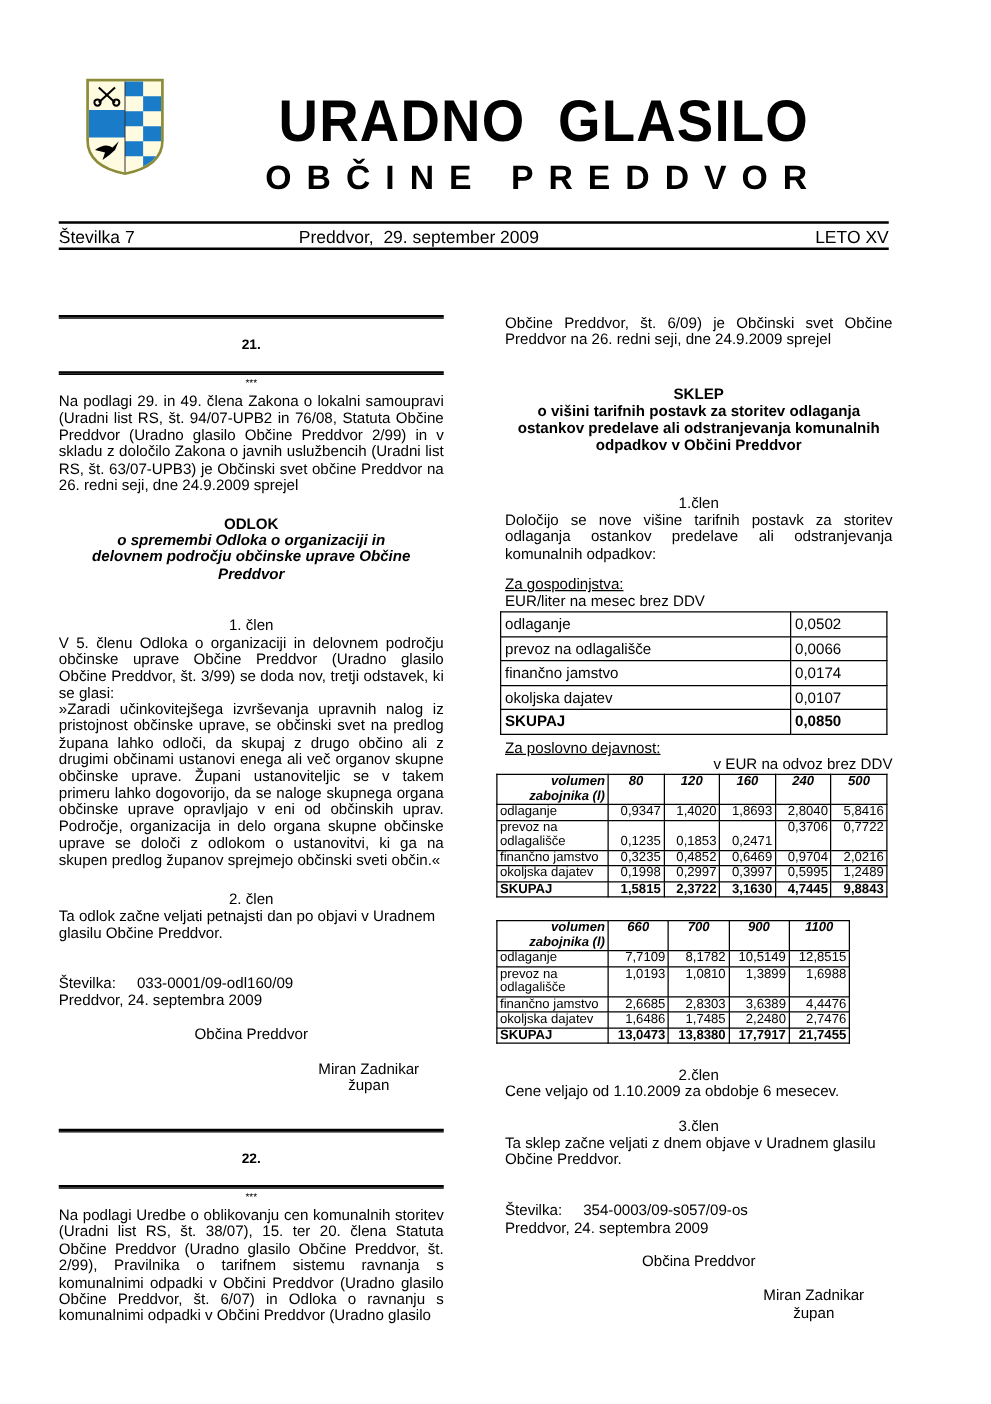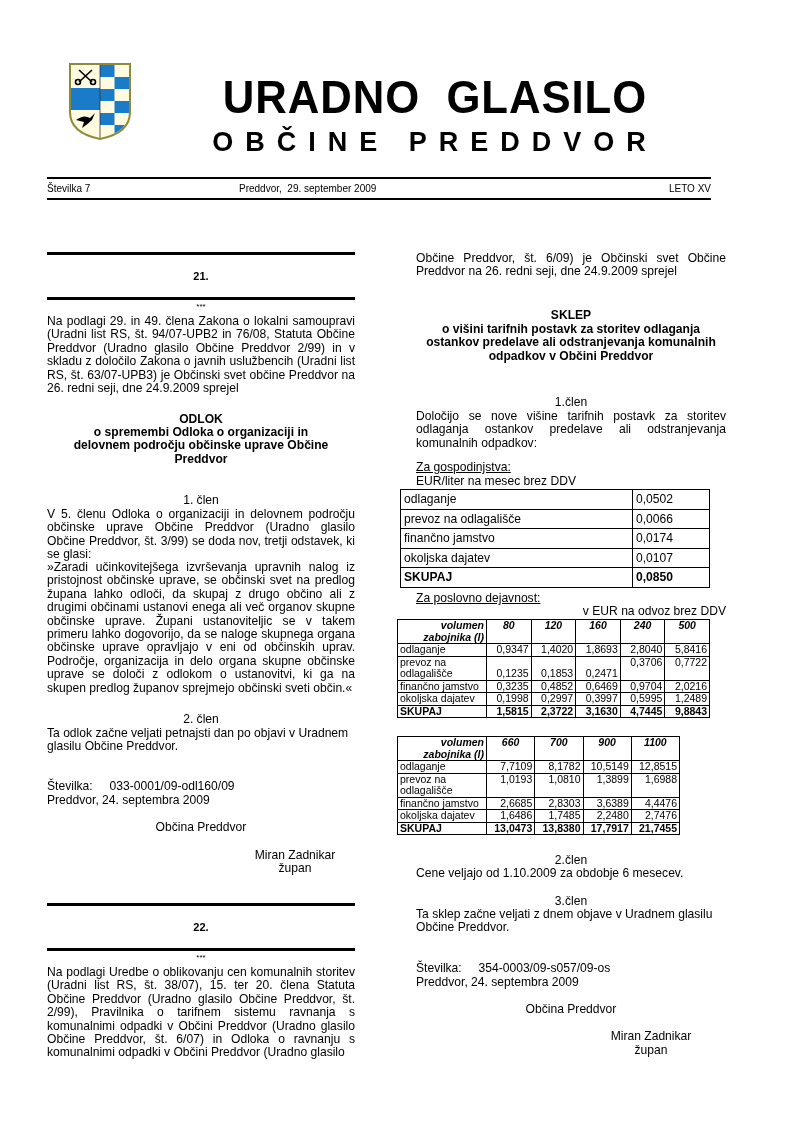--- a/index.html
+++ b/index.html
@@ -5,28 +5,28 @@
   html, body { margin: 0; padding: 0; background: #ffffff; }
   body { width: 793px; height: 1123px; position: relative; overflow: hidden;
          font-family: "Liberation Sans", sans-serif; color: #000; }
   .abs { position: absolute; }
   .crest { left: 68px; top: 62px; width: 64px; height: 78px; }
   .title-main { left: 200px; top: 72px; width: 470px; text-align: center;
     font-size: 47px; font-weight: bold; letter-spacing: 1px; line-height: 50px; transform: scaleX(0.93); transform-origin: center; }
   .title-sub { left: 200px; top: 126px; width: 470px; text-align: center;
     font-size: 27px; font-weight: bold; letter-spacing: 12px; line-height: 32px; }
   .hdr-rule { left: 47px; width: 664px; height: 0; border-top: 2px solid #000; }
-  .hdr-row { left: 47px; top: 180px; width: 664px; height: 18px; font-size: 10px; line-height: 18px; }
+  .hdr-row { left: 47px; top: 180px; width: 664px; height: 18px; font-size: 14px; line-height: 18px; }
   .hdr-row .l { position: absolute; left: 0; }
   .hdr-row .c { position: absolute; left: 192px; }
   .hdr-row .r { position: absolute; right: 0; }
 
   .col { position: absolute; font-size: 12.1px; line-height: 13.4px; }
   .colL { left: 47px; width: 308px; }
-  .colR { left: 416px; width: 310px; }
+  .colR { left: 404px; width: 310px; }
   .just { text-align: justify; text-align-last: left; }
   .center { text-align: center; }
   .bold { font-weight: bold; }
   .dbl-rule { position: absolute; left: 47px; width: 308px; height: 3px; border-top: 2px solid #000; border-bottom: 1px solid #000; box-sizing: border-box; }
   .art-num { position: absolute; left: 47px; width: 308px; text-align: center; font-weight: bold; font-size: 11px; }
   .stars { position: absolute; left: 47px; width: 308px; text-align: center; font-size: 8px; line-height: 8px; }
   .u { text-decoration: underline; }
 
   table { border-collapse: collapse; }
   .t1 { position: absolute; left: 400px; top: 489px; width: 310px; font-size: 12.1px; }
@@ -81,21 +81,21 @@
   <span class="r">LETO XV</span>
 </div>
 <div class="abs hdr-rule" style="top:198px;"></div>
 
 <div class="dbl-rule" style="top:252px;"></div>
 <div class="art-num" style="top:270px;">21.</div>
 <div class="dbl-rule" style="top:297px;"></div>
 <div class="stars" style="top:303px;">***</div>
 <div class="col colL just" style="top:315px;">Na podlagi 29. in 49. člena Zakona o lokalni samoupravi (Uradni list RS, št. 94/07-UPB2 in 76/08, Statuta Občine Preddvor (Uradno glasilo Občine Preddvor 2/99) in v skladu z določilo Zakona o javnih uslužbencih (Uradni list RS, št. 63/07-UPB3) je Občinski svet občine Preddvor na 26. redni seji, dne 24.9.2009 sprejel</div>
 <div class="col colL center bold" style="top:413px;">ODLOK</div>
-<div class="col colL center bold" style="top:426px;padding:0 22px;box-sizing:border-box;">o spremembi Odloka o organizaciji in delovnem področju občinske uprave Občine Preddvor</div>
+<div class="col colL center bold" style="top:426px;padding:0 22px;box-sizing:border-box;font-style:italic;">o spremembi Odloka o organizaciji in delovnem področju občinske uprave Občine Preddvor</div>
 <div class="col colL center" style="top:494px;">1. člen</div>
 <div class="col colL just" style="top:508px;">V 5. členu Odloka o organizaciji in delovnem področju občinske uprave Občine Preddvor (Uradno glasilo Občine Preddvor, št. 3/99) se doda nov, tretji odstavek, ki se glasi:</div>
 <div class="col colL just" style="top:561px;">»Zaradi učinkovitejšega izvrševanja upravnih nalog iz pristojnost občinske uprave, se občinski svet na predlog župana lahko odloči, da skupaj z drugo občino ali z drugimi občinami ustanovi enega ali več organov skupne občinske uprave. Župani ustanoviteljic se v takem primeru lahko dogovorijo, da se naloge skupnega organa občinske uprave opravljajo v eni od občinskih uprav. Področje, organizacija in delo organa skupne občinske uprave se določi z odlokom o ustanovitvi, ki ga na skupen predlog županov sprejmejo občinski sveti občin.«</div>
 <div class="col colL center" style="top:713px;">2. člen</div>
 <div class="col colL" style="top:727px;">Ta odlok začne veljati petnajsti dan po objavi v Uradnem glasilu Občine Preddvor.</div>
 <div class="col colL" style="top:780px;white-space:pre;">Številka:     033-0001/09-odl160/09</div>
 <div class="col colL" style="top:794px;">Preddvor, 24. septembra 2009</div>
 <div class="col colL center" style="top:821px;">Občina Preddvor</div>
 <div class="col" style="left:250px;width:90px;top:849px;text-align:center;">Miran Zadnikar</div>
 <div class="col" style="left:250px;width:90px;top:862px;text-align:center;">župan</div>

